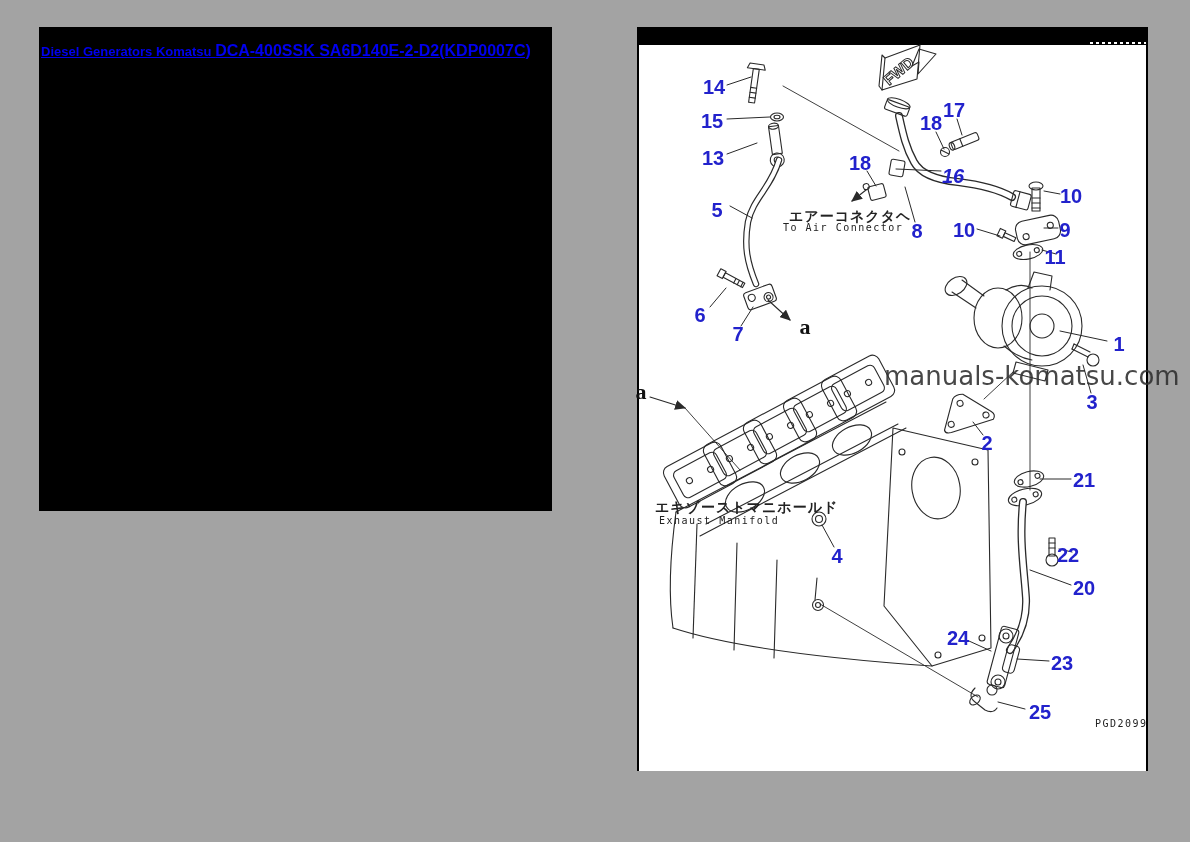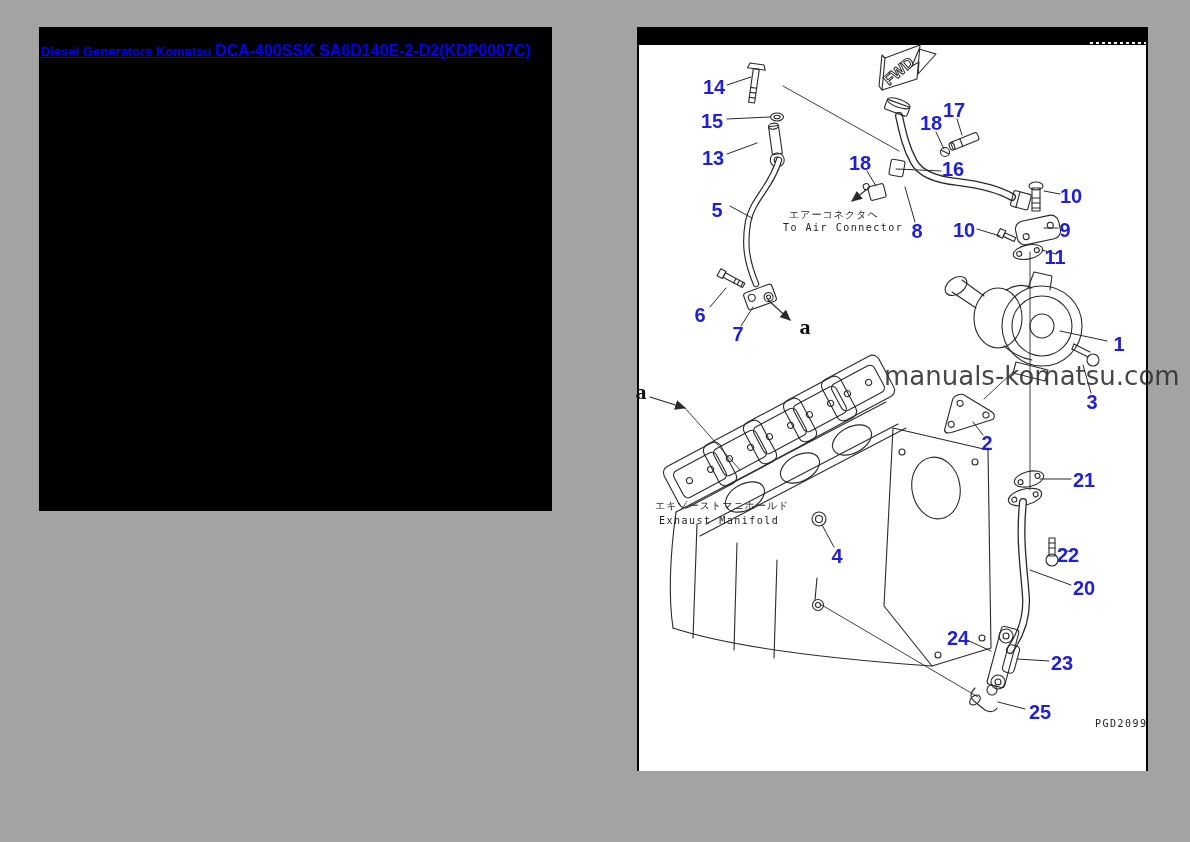--- a/index.html
+++ b/index.html
@@ -16,21 +16,21 @@
         background:repeating-linear-gradient(90deg,#fff 0 3px,transparent 3px 6px);}
   .border-left,.border-right{position:absolute;top:18px;width:2px;height:726px;background:#000;}
   .border-left{left:0;}
   .border-right{right:0;}
   .artwork{position:absolute;left:0;top:0;}
   .callout{position:absolute;font-weight:bold;font-size:20px;line-height:1;
         transform:translate(-50%,-50%);letter-spacing:0;}
   .view-letter{position:absolute;color:#111;font-weight:bold;font-size:22px;line-height:1;
         transform:translate(-50%,-50%);font-family:"Liberation Serif",serif;}
   .anno{position:absolute;color:#222;white-space:nowrap;}
-  .anno-jp{font-size:10px;letter-spacing:1px;font-family:"DejaVu Sans",sans-serif;}
+  .anno-jp{font-size:14px;letter-spacing:1px;font-family:"DejaVu Sans",sans-serif;font-weight:bold;}
   .anno-en{font-size:10px;letter-spacing:1.5px;font-family:"DejaVu Sans Mono",monospace;}
   .watermark{position:absolute;left:247px;top:334px;font-size:26px;color:rgba(45,45,45,0.88);
         white-space:nowrap;font-family:"DejaVu Sans",sans-serif;}
   .figure-code{position:absolute;left:458px;top:691px;width:52px;overflow:hidden;font-size:10px;
         letter-spacing:1.5px;color:#222;white-space:nowrap;font-family:"DejaVu Sans Mono",monospace;}
 </style>
 </head>
 <body>
 
 <div class="page">
@@ -330,21 +330,21 @@
         <div class="callout" style="left: 63px; top: 288px; color: rgb(34, 34, 204);">6</div>
         <div class="callout" style="left: 101px; top: 307px; color: rgb(34, 34, 204);">7</div>
         <div class="callout" style="left: 280px; top: 204px; color: rgb(34, 34, 204);">8</div>
         <div class="callout" style="left: 428px; top: 203px; color: rgb(34, 34, 204);">9</div>
         <div class="callout" style="left: 327px; top: 203px; color: rgb(34, 34, 204);">10</div>
         <div class="callout" style="left: 418px; top: 230px; color: rgb(34, 34, 204);">11</div>
         <div class="callout" style="left: 434px; top: 169px; color: rgb(34, 34, 204);">10</div>
         <div class="callout" style="left: 76px; top: 131px; color: rgb(34, 34, 204);">13</div>
         <div class="callout" style="left: 77px; top: 60px; color: rgb(34, 34, 204);">14</div>
         <div class="callout" style="left: 75px; top: 94px; color: rgb(34, 34, 204);">15</div>
-        <div class="callout" style="left: 316px; top: 142px; color: rgb(34, 34, 204);">16</div>
+        <div class="callout" style="left: 316px; top: 149px; color: rgb(34, 34, 204); font-style: italic;">16</div>
         <div class="callout" style="left: 317px; top: 83px; color: rgb(34, 34, 204);">17</div>
         <div class="callout" style="left: 294px; top: 96px; color: rgb(34, 34, 204);">18</div>
         <div class="callout" style="left: 223px; top: 136px; color: rgb(34, 34, 204);">18</div>
         <div class="callout" style="left: 447px; top: 561px; color: rgb(34, 34, 204);">20</div>
         <div class="callout" style="left: 447px; top: 453px; color: rgb(34, 34, 204);">21</div>
         <div class="callout" style="left: 431px; top: 528px; color: rgb(34, 34, 204);">22</div>
         <div class="callout" style="left: 425px; top: 636px; color: rgb(34, 34, 204);">23</div>
         <div class="callout" style="left: 321px; top: 611px; color: rgb(34, 34, 204);">24</div>
         <div class="callout" style="left: 403px; top: 685px; color: rgb(34, 34, 204);">25</div>
         <div class="view-letter" style="left: 4px; top: 365px;">a</div>

